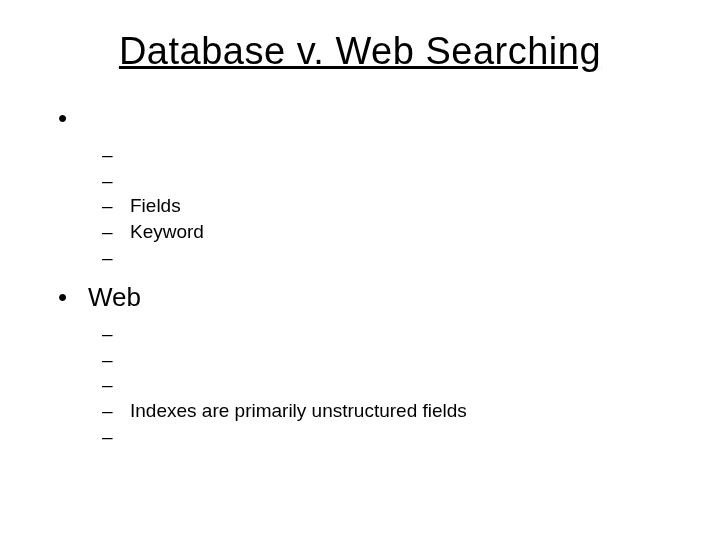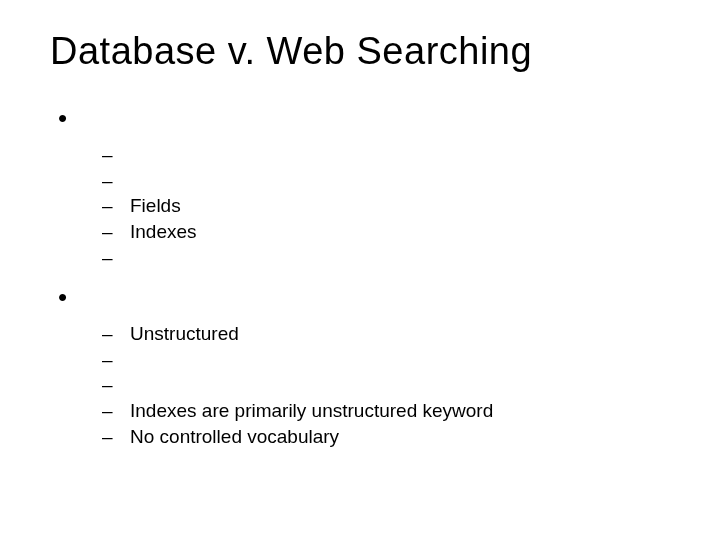--- a/index.html
+++ b/index.html
@@ -11,22 +11,24 @@
       width: 720px;
       height: 540px;
       background: #ffffff;
       font-family: Arial, Helvetica, sans-serif;
       color: #000000;
       padding: 30px 50px 40px 50px;
     }
     .title {
       font-size: 38px;
       font-weight: normal;
+      text-align: center;
       margin-bottom: 30px;
       letter-spacing: 0.5px;
+      text-decoration: underline;
     }
     .level1 {
       font-size: 26px;
       margin-bottom: 8px;
       margin-top: 6px;
     }
     .level1-row {
       display: flex;
       align-items: baseline;
       margin-left: 8px;
@@ -67,44 +69,43 @@
   </div>
   <div class="level2-row">
     <span class="bullet2">–</span>
   </div>
   <div class="level2-row">
     <span class="bullet2">–</span>
     <span>Fields</span>
   </div>
   <div class="level2-row">
     <span class="bullet2">–</span>
-    <span>Indexes</span>
+    <span>Keyword</span>
   </div>
   <div class="level2-row">
     <span class="bullet2">–</span>
   </div>
 </div>
 
 <div class="level1">
   <div class="level1-row">
     <span class="bullet1">•</span>
+    <span>Web</span>
   </div>
 </div>
 <div class="level2-group">
   <div class="level2-row">
     <span class="bullet2">–</span>
-    <span>Unstructured</span>
   </div>
   <div class="level2-row">
     <span class="bullet2">–</span>
   </div>
   <div class="level2-row">
     <span class="bullet2">–</span>
   </div>
   <div class="level2-row">
     <span class="bullet2">–</span>
-    <span>Indexes are primarily unstructured keyword</span>
+    <span>Indexes are primarily unstructured fields</span>
   </div>
   <div class="level2-row">
     <span class="bullet2">–</span>
-    <span>No controlled vocabulary</span>
   </div>
 </div>
 
 </body></html>

